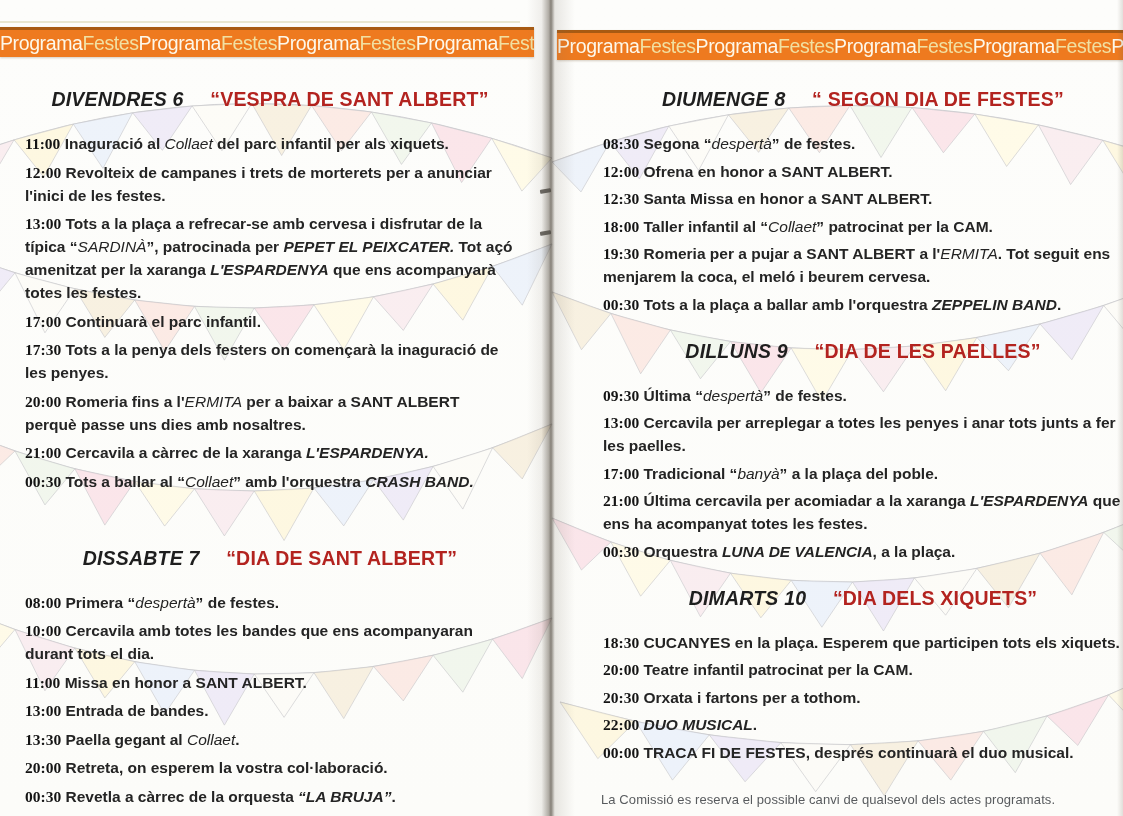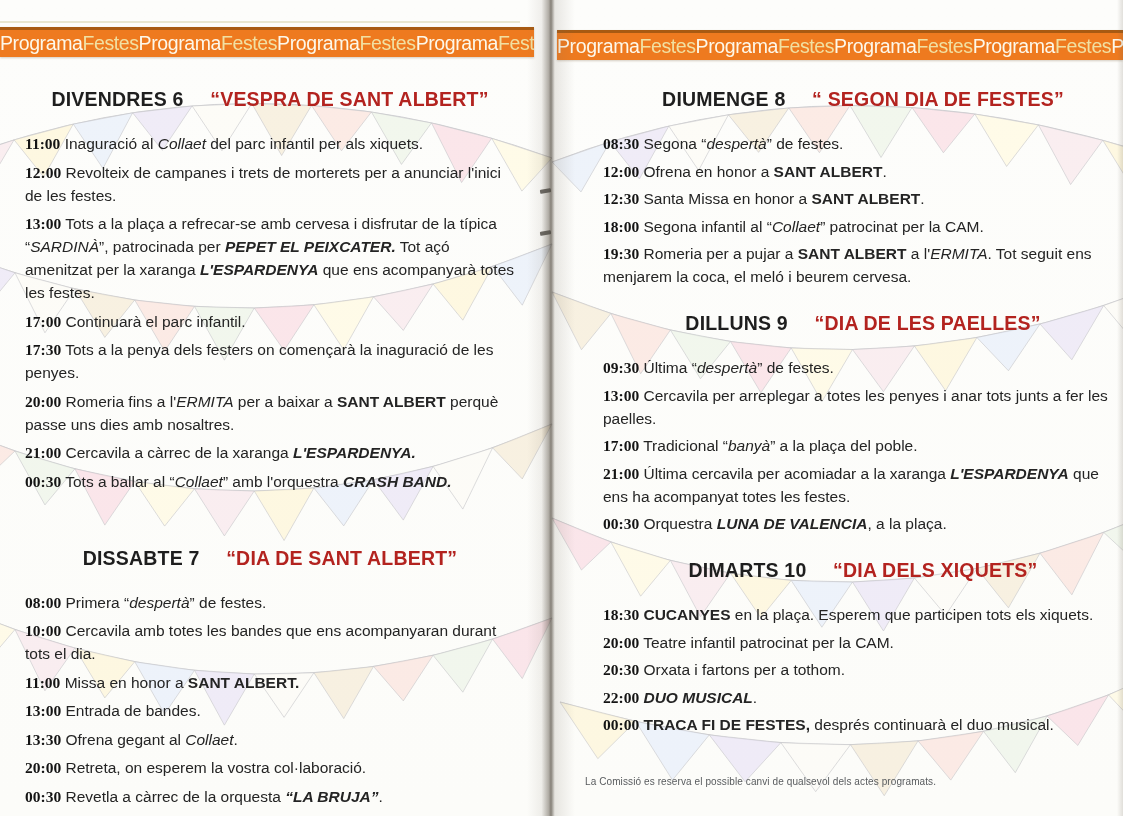--- a/index.html
+++ b/index.html
@@ -25,39 +25,39 @@
   .w-festes{color:var(--banner-text-alt,#f1e0a2);}
 
   .content{position:absolute;top:88px;z-index:3;}
   #left-sections{left:25px;width:490px;}
   #right-sections{left:603px;width:520px;}
 
   .day-header{
     margin:0 0 21px 0;text-align:center;font-size:19.5px;font-weight:bold;
     letter-spacing:.2px;line-height:23px;
   }
-  .day-name{color:var(--text-dark,#1e1e1e);}
+  .day-name{color:var(--text-dark,#1e1e1e);font-style:italic;}
   .day-title{color:var(--heading-red,#b3231f);margin-left:21px;}
 
   .item{
     margin:0;font-size:15.5px;line-height:23px;color:#242424;
   }
   #left-sections .item{margin-bottom:5.5px;}
   #right-sections .item{margin-bottom:4.5px;}
   #left-sections .day-section + .day-section{margin-top:54px;}
   #right-sections .day-section + .day-section{margin-top:24px;}
   .time{font-weight:bold;color:#141414;font-family:Liberation Serif, serif;}
-  .st-r{font-style:normal;font-weight:normal;}
+  .st-r{font-style:normal;font-weight:bold;}
   .st-i{font-style:italic;}
   .st-b{font-weight:bold;}
   .st-bi{font-weight:bold;font-style:italic;}
 
   .footer-note{
-    position:absolute;left:585px;top:776px;margin:0;z-index:3;
-    font-size:10px;color:var(--footer-gray,#585b5e);letter-spacing:.1px;
+    position:absolute;left:585px;top:776px;margin:16px;z-index:3;
+    font-size:13px;color:var(--footer-gray,#585b5e);letter-spacing:.1px;
   }
 
   .gutter{
     position:absolute;left:527px;top:0;width:48px;height:816px;z-index:6;pointer-events:none;
     background:linear-gradient(90deg,
       rgba(120,110,95,0) 0%,
       rgba(120,110,95,.10) 30%,
       rgba(72,62,48,.42) 45%,
       rgba(60,52,40,.62) 50%,
       rgba(120,110,95,.16) 58%,
@@ -188,33 +188,34 @@
         <p class="item"><strong class="time">20:00</strong> <span class="st-r">Romeria fins a l'</span><span class="st-i">ERMITA</span><span class="st-r"> per a baixar a </span><span class="st-b">SANT ALBERT</span><span class="st-r"> perquè passe uns dies amb nosaltres.</span></p>
         <p class="item"><strong class="time">21:00</strong> <span class="st-r">Cercavila a càrrec de la xaranga </span><span class="st-bi">L'ESPARDENYA.</span></p>
         <p class="item"><strong class="time">00:30</strong> <span class="st-r">Tots a ballar al “</span><span class="st-i">Collaet</span><span class="st-r">” amb l'orquestra </span><span class="st-bi">CRASH BAND.</span></p>
       </section>
       <section class="day-section">
         <h2 class="day-header"><span class="day-name">DISSABTE 7 </span><span class="day-title">“DIA DE SANT ALBERT”</span></h2>
         <p class="item"><strong class="time">08:00</strong> <span class="st-r">Primera “</span><span class="st-i">despertà</span><span class="st-r">” de festes.</span></p>
         <p class="item"><strong class="time">10:00</strong> <span class="st-r">Cercavila amb totes les bandes que ens acompanyaran durant tots el dia.</span></p>
         <p class="item"><strong class="time">11:00</strong> <span class="st-r">Missa en honor a </span><span class="st-b">SANT ALBERT.</span></p>
         <p class="item"><strong class="time">13:00</strong> <span class="st-r">Entrada de bandes.</span></p>
-        <p class="item"><strong class="time">13:30</strong> <span class="st-r">Ofrena gegant al </span><span class="st-i">Collaet</span><span class="st-r">.</span></p>
+        <p class="item"><strong class="time">13:30</strong> <span class="st-r">Paella gegant al </span><span class="st-i">Collaet</span><span class="st-r">.</span></p>
         <p class="item"><strong class="time">20:00</strong> <span class="st-r">Retreta, on esperem la vostra col·laboració.</span></p>
         <p class="item"><strong class="time">00:30</strong> <span class="st-r">Revetla a càrrec de la orquesta </span><span class="st-bi">“LA BRUJA”</span><span class="st-r">.</span></p>
       </section>
     </div>
   <div class="content" id="right-sections">
       <section class="day-section">
         <h2 class="day-header"><span class="day-name">DIUMENGE 8 </span><span class="day-title">“ SEGON DIA DE FESTES”</span></h2>
         <p class="item"><strong class="time">08:30</strong> <span class="st-r">Segona “</span><span class="st-i">despertà</span><span class="st-r">” de festes.</span></p>
         <p class="item"><strong class="time">12:00</strong> <span class="st-r">Ofrena en honor a </span><span class="st-b">SANT ALBERT</span><span class="st-r">.</span></p>
         <p class="item"><strong class="time">12:30</strong> <span class="st-r">Santa Missa en honor a </span><span class="st-b">SANT ALBERT</span><span class="st-r">.</span></p>
-        <p class="item"><strong class="time">18:00</strong> <span class="st-r">Segona infantil al “</span><span class="st-i">Collaet</span><span class="st-r">” patrocinat per la CAM.</span></p>
+        <p class="item"><strong class="time">18:00</strong> <span class="st-r">Taller infantil al “</span><span class="st-i">Collaet</span><span class="st-r">” patrocinat per la CAM.</span></p>
         <p class="item"><strong class="time">19:30</strong> <span class="st-r">Romeria per a pujar a </span><span class="st-b">SANT ALBERT</span><span class="st-r"> a l'</span><span class="st-i">ERMITA</span><span class="st-r">. Tot seguit ens menjarem la coca, el meló i beurem cervesa.</span></p>
+        <p class="item"><strong class="time">00:30</strong> <span class="st-r">Tots a la plaça a ballar amb l'orquestra </span><span class="st-bi">ZEPPELIN BAND</span><span class="st-r">.</span></p>
       </section>
       <section class="day-section">
         <h2 class="day-header"><span class="day-name">DILLUNS 9 </span><span class="day-title">“DIA DE LES PAELLES”</span></h2>
         <p class="item"><strong class="time">09:30</strong> <span class="st-r">Última “</span><span class="st-i">despertà</span><span class="st-r">” de festes.</span></p>
         <p class="item"><strong class="time">13:00</strong> <span class="st-r">Cercavila per arreplegar a totes les penyes i anar tots junts a fer les paelles.</span></p>
         <p class="item"><strong class="time">17:00</strong> <span class="st-r">Tradicional “</span><span class="st-i">banyà</span><span class="st-r">” a la plaça del poble.</span></p>
         <p class="item"><strong class="time">21:00</strong> <span class="st-r">Última cercavila per acomiadar a la xaranga </span><span class="st-bi">L'ESPARDENYA</span><span class="st-r"> que ens ha acompanyat totes les festes.</span></p>
         <p class="item"><strong class="time">00:30</strong> <span class="st-r">Orquestra </span><span class="st-bi">LUNA DE VALENCIA</span><span class="st-r">, a la plaça.</span></p>
       </section>
       <section class="day-section">

